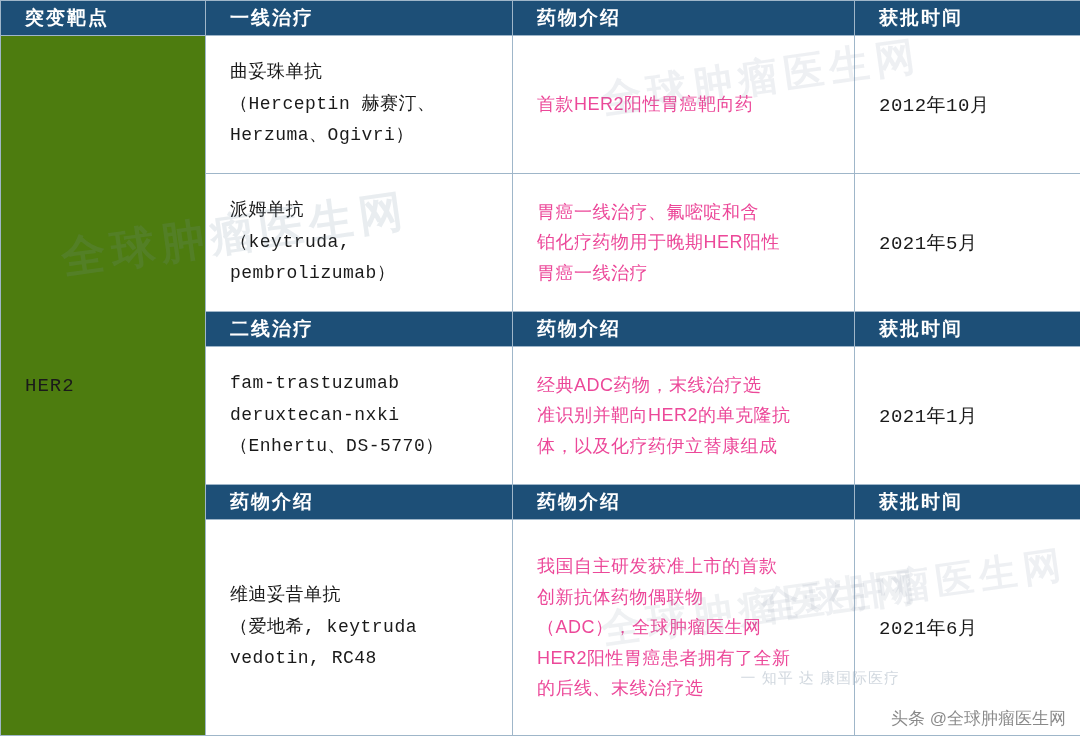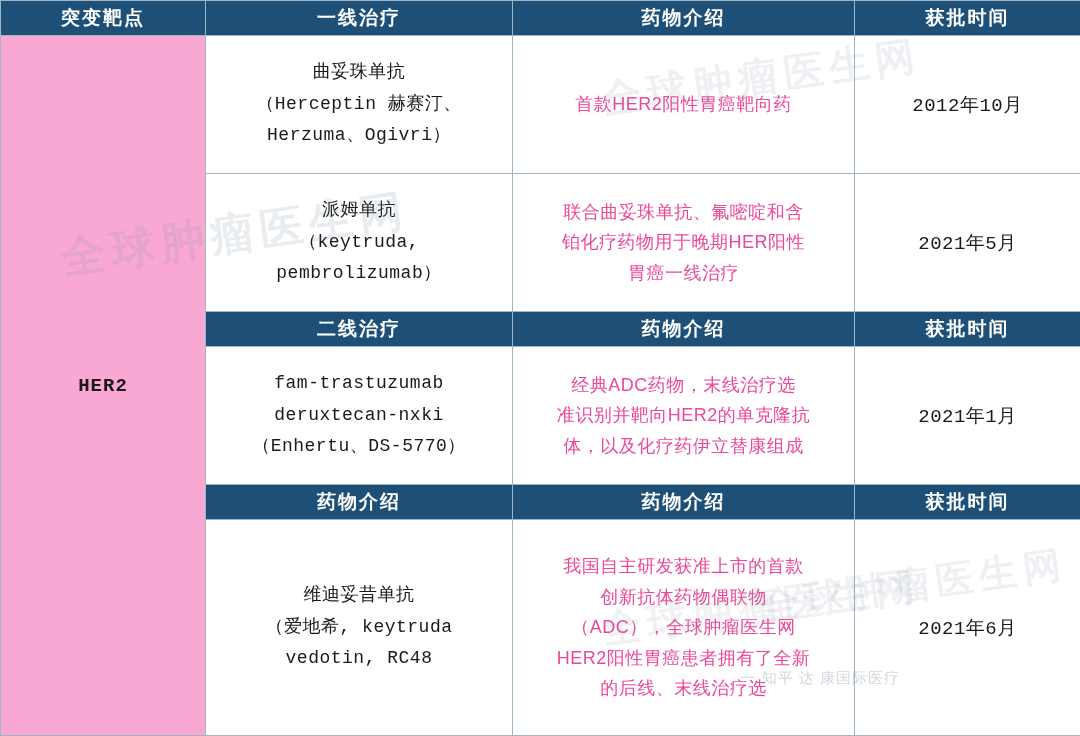--- a/index.html
+++ b/index.html
@@ -24,22 +24,22 @@
     border-collapse: collapse;
     table-layout: fixed;
     width: 1080px;
     height: 736px;
     position: relative;
     z-index: 2;
   }
   table.drug-table td {
     border: 1px solid #9fb6c9;
     vertical-align: middle;
-    text-align: center;
-    padding: 4px 6px;
+    text-align: left;
+    padding: 4px 24px;
     box-sizing: border-box;
   }
   .col-target { width: 205px; }
   .col-line   { width: 307px; }
   .col-intro  { width: 342px; }
   .col-date   { width: 226px; }
 
   .hdr {
     background: #1d4f77;
     color: #ffffff;
@@ -50,26 +50,25 @@
   }
   .hdr-sub {
     background: #1d4f77;
     color: #ffffff;
     font-weight: bold;
     font-size: 19px;
     letter-spacing: 2px;
     height: 34px;
   }
   .target-cell {
-    background: #f9a8d4;
+    background: #4d7c0f;
     font-family: "Liberation Mono", monospace;
     font-size: 19px;
     color: #1a1a1a;
     letter-spacing: 1px;
-    font-weight: bold;
   }
   .drug-cell {
     font-family: "Liberation Mono", monospace;
     font-size: 18px;
     line-height: 1.75;
     color: #1a1a1a;
     letter-spacing: 0.5px;
   }
   .intro-cell {
     font-family: "Liberation Sans", sans-serif;
@@ -163,21 +162,21 @@
         <td class="date-cell">2012年10月</td>
       </tr>
 
       <tr>
         <td class="drug-cell cell-lines">
           <span>派姆单抗</span>
           <span>（keytruda,</span>
           <span>pembrolizumab）</span>
         </td>
         <td class="intro-cell cell-lines">
-          <span>联合曲妥珠单抗、氟嘧啶和含</span>
+          <span>胃癌一线治疗、氟嘧啶和含</span>
           <span>铂化疗药物用于晚期HER阳性</span>
           <span>胃癌一线治疗</span>
         </td>
         <td class="date-cell">2021年5月</td>
       </tr>
 
       <tr>
         <td class="hdr-sub">二线治疗</td>
         <td class="hdr-sub">药物介绍</td>
         <td class="hdr-sub">获批时间</td>
@@ -215,13 +214,14 @@
           <span>（ADC），全球肿瘤医生网</span>
           <span>HER2阳性胃癌患者拥有了全新</span>
           <span>的后线、末线治疗选</span>
         </td>
         <td class="date-cell">2021年6月</td>
       </tr>
     </tbody>
   </table>
 
   <div class="wm-faint">一 知平 达 康国际医疗</div>
+  <div class="wm-small">头条 @全球肿瘤医生网</div>
 </div>
 
 </body></html>

